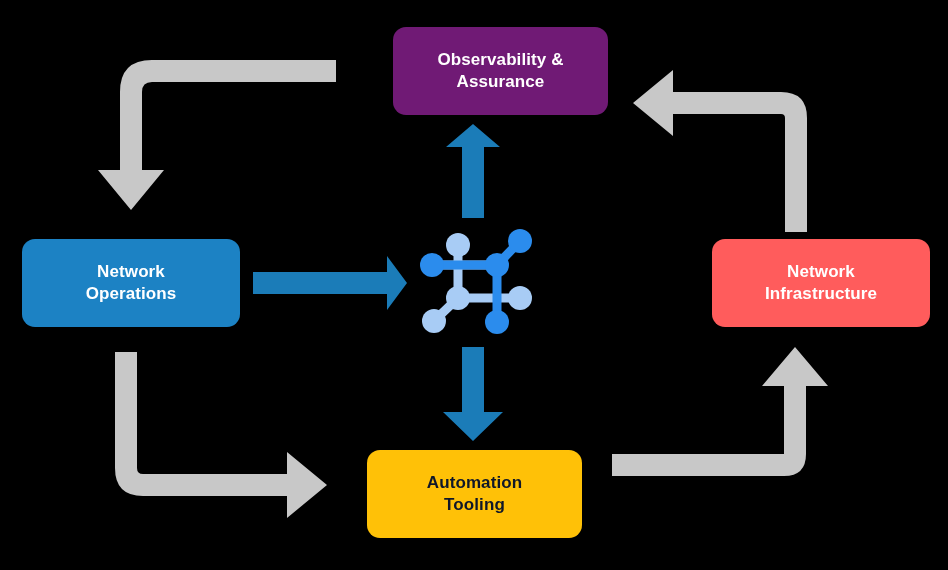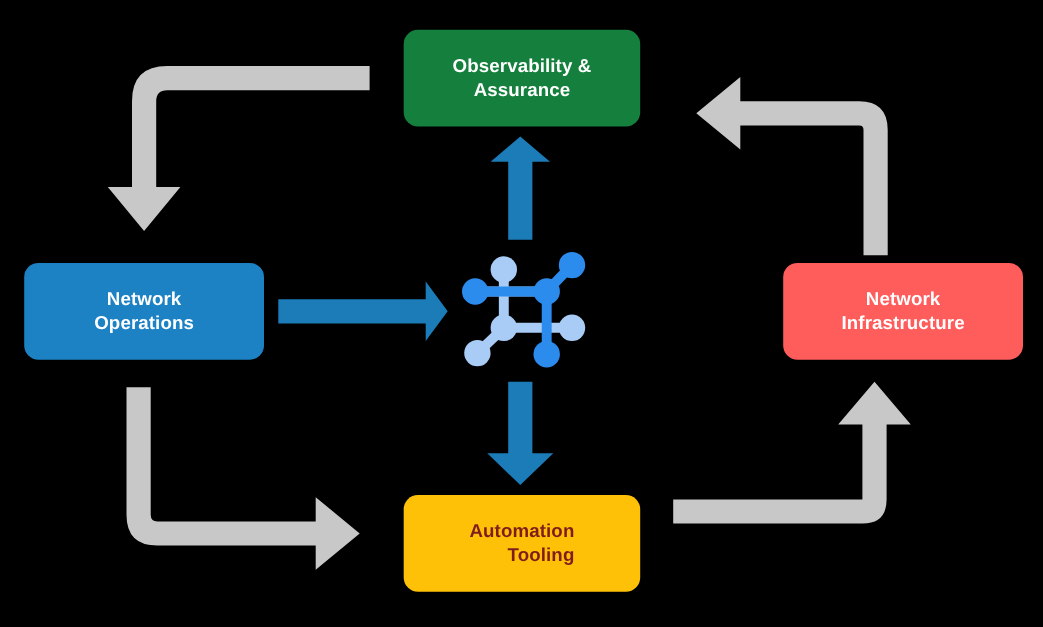--- a/index.html
+++ b/index.html
@@ -152,33 +152,33 @@
       <circle cx="520" cy="298" r="12" fill="#a8ccf5"></circle>
       <circle cx="434" cy="321" r="12" fill="#a8ccf5"></circle>
 
       <circle cx="432" cy="265" r="12" fill="#2b8ced"></circle>
       <circle cx="497" cy="265" r="12" fill="#2b8ced"></circle>
       <circle cx="520" cy="241" r="12" fill="#2b8ced"></circle>
       <circle cx="497" cy="322" r="12" fill="#2b8ced"></circle>
     </g>
   </svg>
 
-  <div class="node-box" id="box-observability" style="background: #15803d; color: rgb(255, 255, 255);">
+  <div class="node-box" id="box-observability" style="background: #701a75; color: rgb(255, 255, 255); margin-left: 26px;">
     <span class="box-label">Observability &amp;
 Assurance</span>
   </div>
 
   <div class="node-box" id="box-operations" style="background: rgb(28, 130, 196); color: rgb(255, 255, 255);">
     <span class="box-label">Network
 Operations</span>
   </div>
 
   <div class="node-box" id="box-infrastructure" style="background: rgb(255, 92, 92); color: rgb(255, 255, 255);">
     <span class="box-label">Network
 Infrastructure</span>
   </div>
 
-  <div class="node-box" id="box-automation" style="background: rgb(255, 193, 7); color: #7f1d1d; text-align: right;">
+  <div class="node-box" id="box-automation" style="background: rgb(255, 193, 7); color: #0f172a;">
     <span class="box-label">Automation
 Tooling</span>
   </div>
 
 </div>
 
 </body></html>

